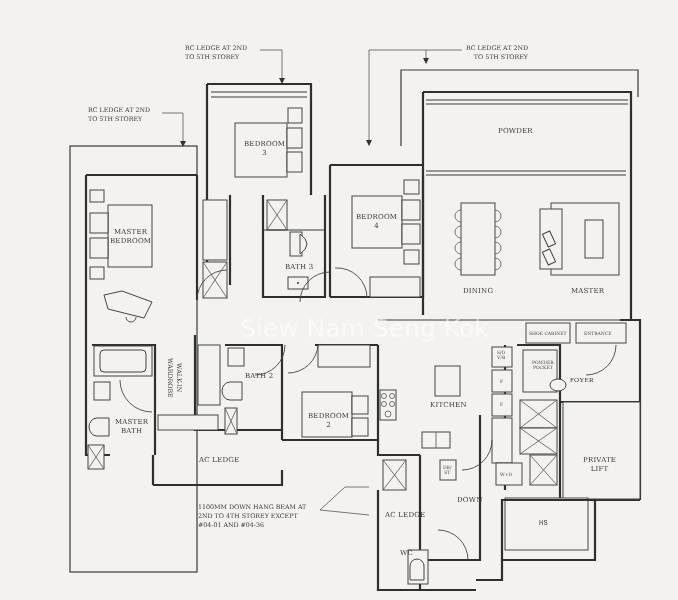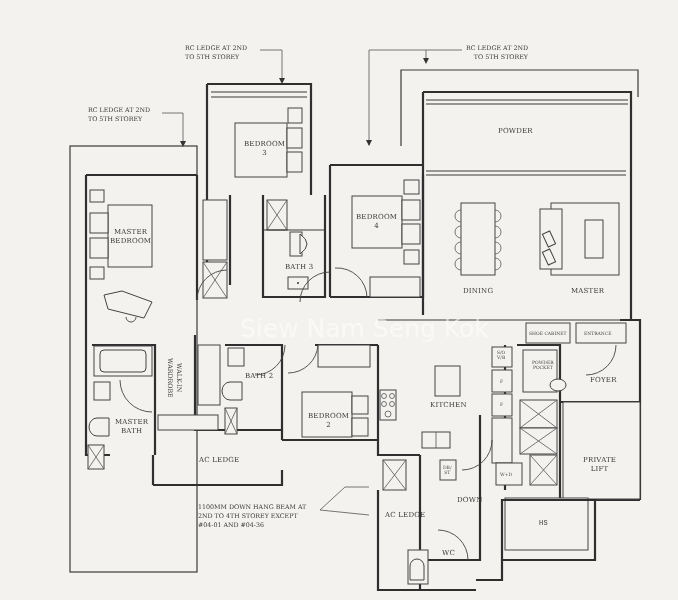--- a/index.html
+++ b/index.html
@@ -255,26 +255,26 @@
 <div class="lbl" style="left:571px;top:287px;">MASTER</div>
 <div class="lbl" style="left:245px;top:372px;">BATH 2</div>
 <div class="vert" style="left:166px;top:358px;">WALK-IN
 WARDROBE</div>
 <div class="lbl" style="left:115px;top:418px;">MASTER
 BATH</div>
 <div class="lbl" style="left:199px;top:456px;">AC LEDGE</div>
 <div class="lbl" style="left:308px;top:412px;">BEDROOM
 2</div>
 <div class="lbl" style="left:430px;top:401px;">KITCHEN</div>
-<div class="lbl" style="left:590px;top:376px;">FOYER</div>
+<div class="lbl" style="left:570px;top:376px;font-family:Liberation Serif, serif;">FOYER</div>
 <div class="lbl" style="left:583px;top:436px;margin-top:20px;">PRIVATE
 LIFT</div>
 <div class="lbl" style="left:457px;top:496px;">DOWN</div>
 <div class="lbl" style="left:385px;top:511px;">AC LEDGE</div>
-<div class="lbl" style="left:442px;top:549px;">WC</div>
+<div class="lbl" style="left:400px;top:549px;">WC</div>
 <div class="lbl" style="left:539px;top:519px;font-family:Liberation Mono, monospace;">HS</div>
 
 <div class="tiny" style="left:497px;top:350px;">S/O
 V/B</div>
 <div class="tiny" style="left:500px;top:379px;">F</div>
 <div class="tiny" style="left:500px;top:402px;">F</div>
 <div class="tiny" style="left:443px;top:465px;">DB/
 ST</div>
 <div class="tiny" style="left:500px;top:472px;">W+D</div>
 <div class="tiny" style="left:529px;top:331px;">SHOE CABINET</div>

